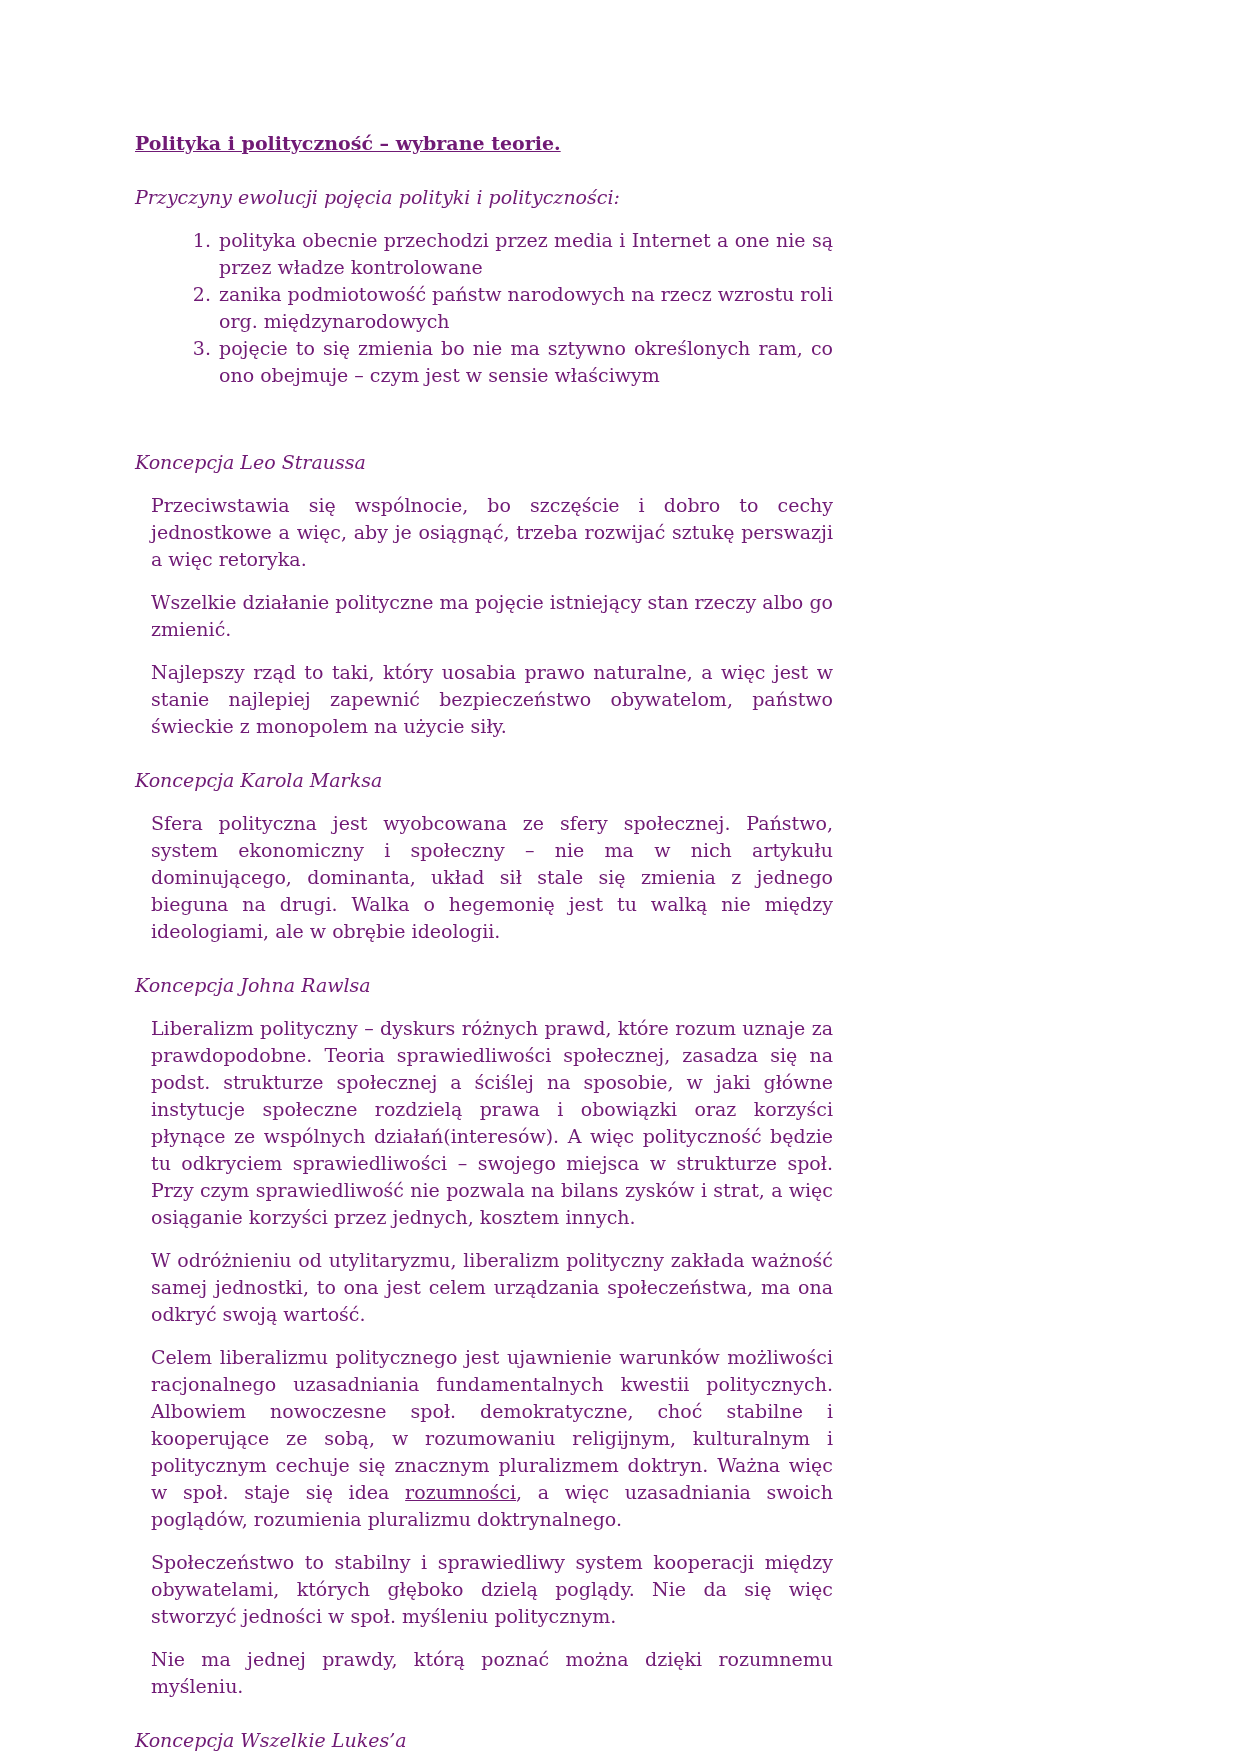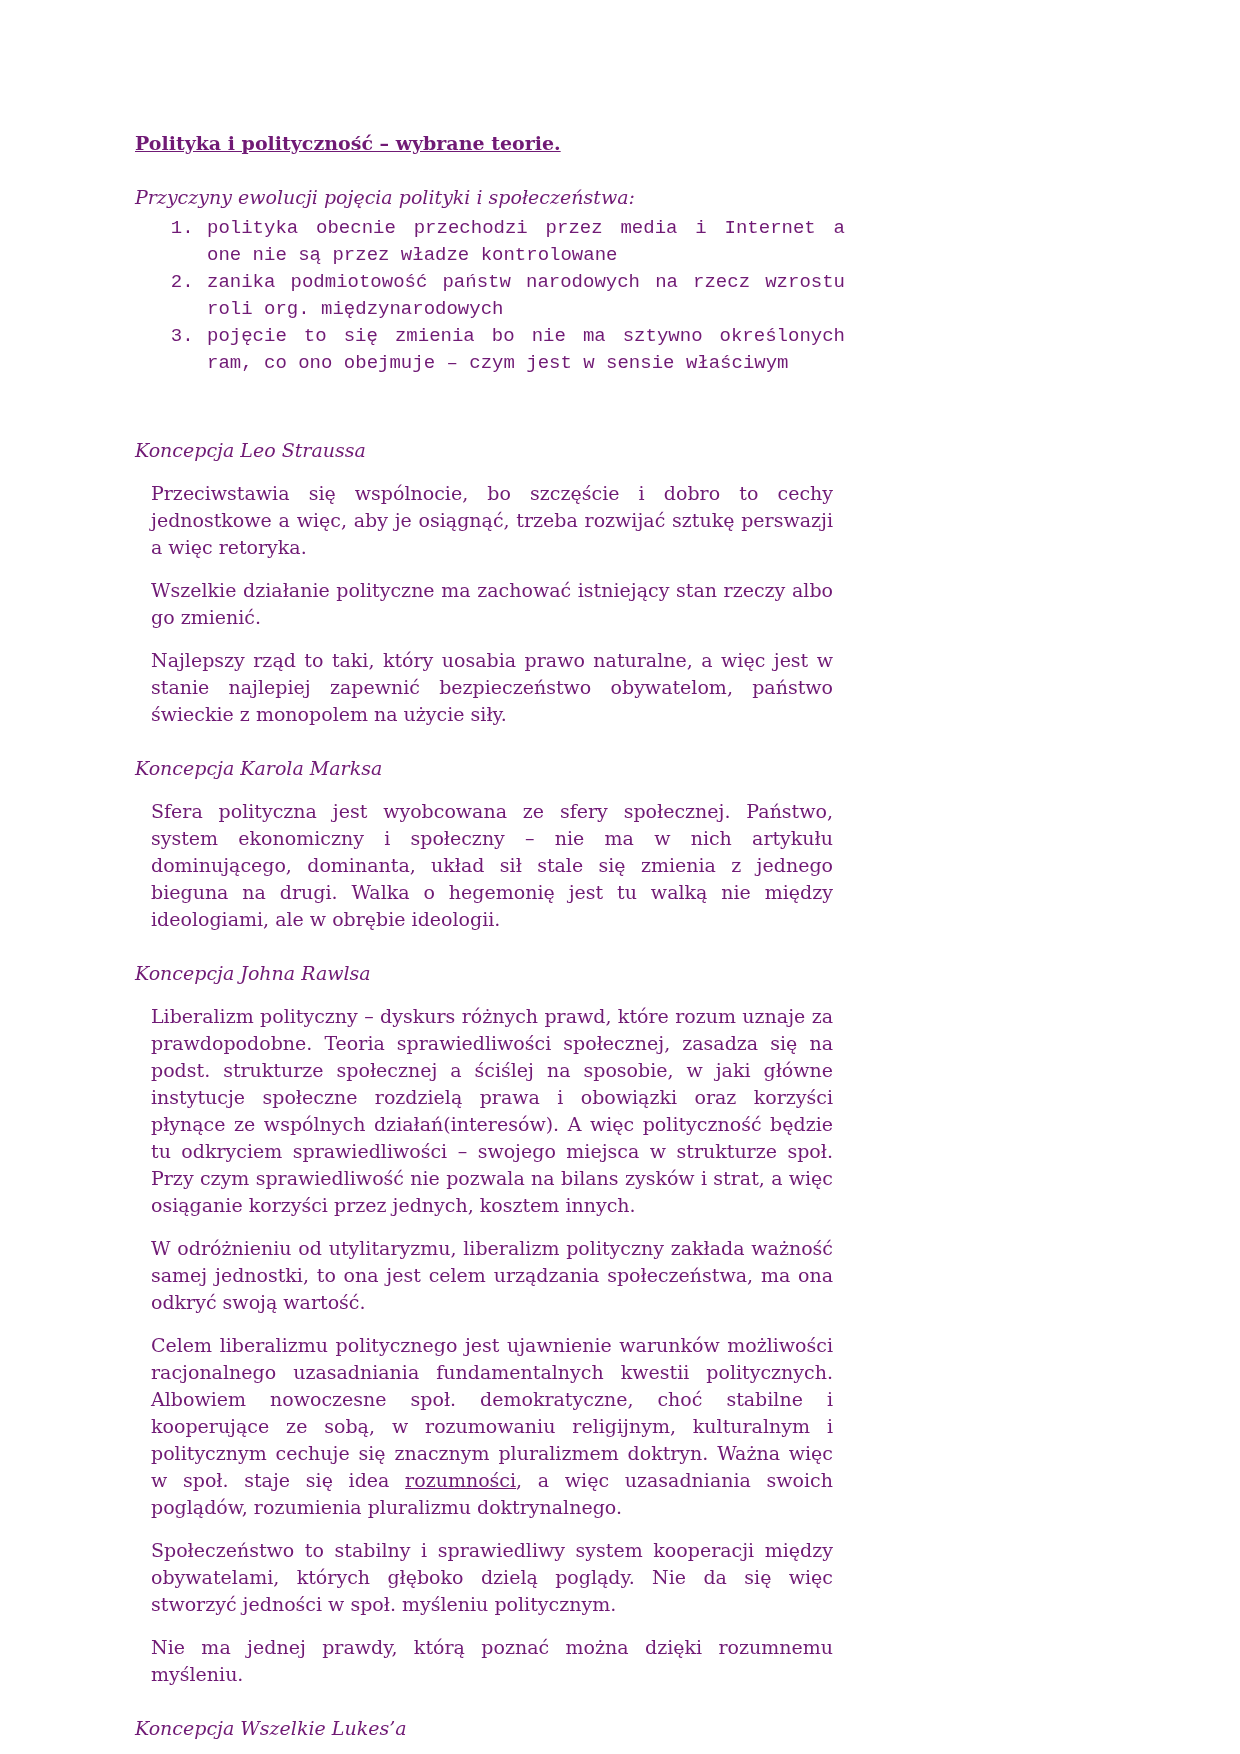--- a/index.html
+++ b/index.html
@@ -29,53 +29,52 @@
     font-size: 19px;
     font-style: italic;
     font-weight: normal;
     margin: 0;
   }
   .para {
     margin: 16px;
     text-align: justify;
   }
   .intro-list {
-    margin: 4px;
+    margin: 16px;
     padding: 0 0 0 66px;
     list-style-type: decimal;
-    font-family: Liberation Mono, monospace;
   }
   .intro-item {
     text-align: justify;
     padding-left: 2px;
   }
   .concept { margin-top: 27px; }
   .concept-first { margin-top: 60px; }
   .standalone { margin-top: 27px; }
   .u { text-decoration: underline; }
 </style>
 </head>
 <body>
 
 <div class="page">
 
   <h1 class="doc-title">Polityka i polityczność – wybrane teorie.</h1>
 
-  <p class="section-heading">Przyczyny ewolucji pojęcia polityki i społeczeństwa:</p>
+  <p class="section-heading">Przyczyny ewolucji pojęcia polityki i polityczności:</p>
 
   <ol class="intro-list">
     <li class="intro-item"><span>polityka obecnie przechodzi przez media i Internet a one nie są przez władze kontrolowane</span></li>
     <li class="intro-item"><span>zanika podmiotowość państw narodowych na rzecz wzrostu roli org. międzynarodowych</span></li>
     <li class="intro-item"><span>pojęcie to się zmienia bo nie ma sztywno określonych ram, co ono obejmuje – czym jest w sensie właściwym</span></li>
   </ol>
 
   <section class="concept concept-first">
     <h2 class="section-heading">Koncepcja Leo Straussa</h2>
     <p class="para">Przeciwstawia się wspólnocie, bo szczęście i dobro to cechy jednostkowe a więc, aby je osiągnąć, trzeba rozwijać sztukę perswazji a więc retoryka.</p>
-    <p class="para">Wszelkie działanie polityczne ma zachować istniejący stan rzeczy albo go zmienić.</p>
+    <p class="para">Wszelkie działanie polityczne ma pojęcie istniejący stan rzeczy albo go zmienić.</p>
     <p class="para">Najlepszy rząd to taki, który uosabia prawo naturalne, a więc jest w stanie najlepiej zapewnić bezpieczeństwo obywatelom, państwo świeckie z monopolem na użycie siły.</p>
   </section>
 
   <section class="concept">
     <h2 class="section-heading">Koncepcja Karola Marksa</h2>
     <p class="para">Sfera polityczna jest wyobcowana ze sfery społecznej. Państwo, system ekonomiczny i społeczny – nie ma w nich artykułu dominującego, dominanta, układ sił stale się zmienia z jednego bieguna na drugi. Walka o hegemonię jest tu walką nie między ideologiami, ale w obrębie ideologii.</p>
   </section>
 
   <section class="concept">
     <h2 class="section-heading">Koncepcja  Johna Rawlsa</h2>

